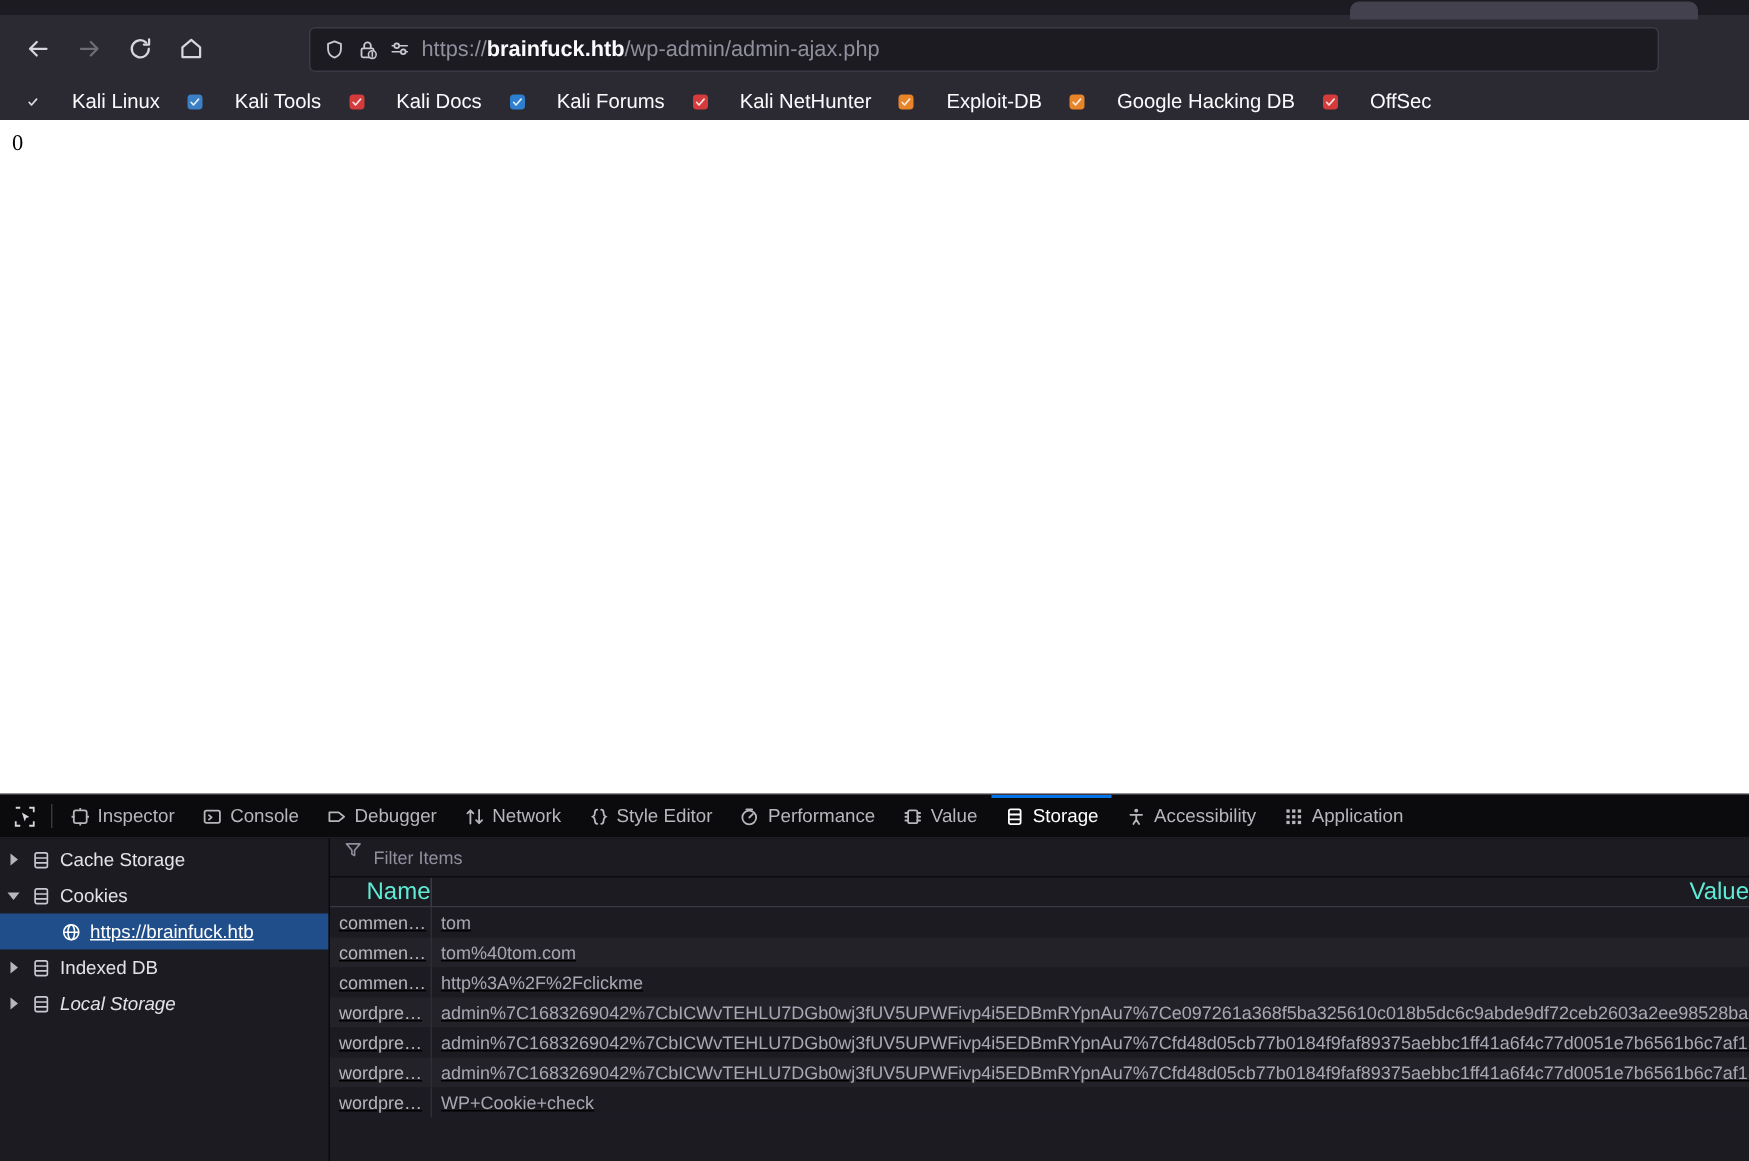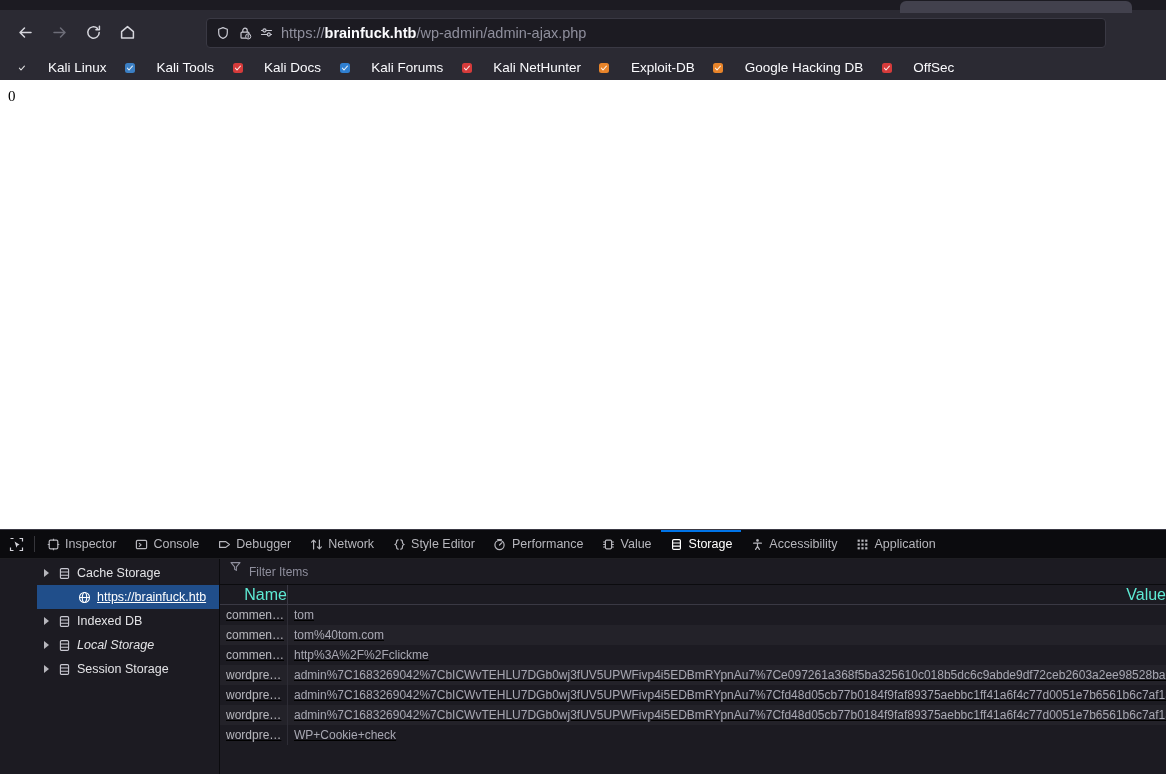--- a/index.html
+++ b/index.html
@@ -110,21 +110,21 @@
   #dt-body { flex: 1 1 auto; display: flex; min-height: 0; }
 
   
   #storage-tree {
     width: 220px; flex: 0 0 220px; background: #1c1b22;
     border-right: 1px solid #0b0b0e; overflow: hidden;
     padding-top: 2px;
   }
   .tree-row {
     height: 24px; display: flex; align-items: center;
-    font-size: 12.5px; color: #e3e3e6; white-space: nowrap; margin-left: 37px;
+    font-size: 12.5px; color: #e3e3e6; white-space: nowrap;
   }
   .tree-row.selected { background: #204e8a; color: #ffffff; text-decoration: underline; }
   .twisty {
     width: 18px; flex: 0 0 auto; display: flex;
     align-items: center; justify-content: center;
   }
   .twisty i {
     display: block; width: 0; height: 0;
     border-left: 5px solid #b6b6bc;
     border-top: 4px solid transparent; border-bottom: 4px solid transparent;
@@ -432,20 +432,32 @@
             <i></i>
           </span>
           <span class="tree-ico">
             <svg width="13" height="13" viewBox="0 0 13 13" fill="none" stroke="#c9c9d2" stroke-width="1.1">
               <rect x="2.4" y="1.6" width="8.2" height="9.8" rx="1.2"></rect>
               <path d="M2.4 5h8.2M2.4 8.2h8.2"></path>
             </svg>
           </span>
           <span class="tree-label">Cache Storage</span>
         </div>
+        <div class="tree-row" style="padding-left: 0px;">
+          <span class="twisty open">
+            <i></i>
+          </span>
+          <span class="tree-ico">
+            <svg width="13" height="13" viewBox="0 0 13 13" fill="none" stroke="#c9c9d2" stroke-width="1.1">
+              <rect x="2.4" y="1.6" width="8.2" height="9.8" rx="1.2"></rect>
+              <path d="M2.4 5h8.2M2.4 8.2h8.2"></path>
+            </svg>
+          </span>
+          <span class="tree-label">Cookies</span>
+        </div>
         <div class="tree-row selected" style="padding-left: 20px;">
           <span class="twisty"></span>
           <span class="tree-ico">
             <svg width="13" height="13" viewBox="0 0 13 13" fill="none" stroke="#ffffff" stroke-width="1.1">
               <circle cx="6.5" cy="6.5" r="5"></circle>
               <ellipse cx="6.5" cy="6.5" rx="2.2" ry="5"></ellipse>
               <path d="M1.6 6.5h9.8"></path>
             </svg>
           </span>
           <span class="tree-label">https://brainfuck.htb</span>
@@ -467,32 +479,20 @@
             <i></i>
           </span>
           <span class="tree-ico">
             <svg width="13" height="13" viewBox="0 0 13 13" fill="none" stroke="#c9c9d2" stroke-width="1.1">
               <rect x="2.4" y="1.6" width="8.2" height="9.8" rx="1.2"></rect>
               <path d="M2.4 5h8.2M2.4 8.2h8.2"></path>
             </svg>
           </span>
           <span class="tree-label">Local Storage</span>
         </div>
-        <div class="tree-row" style="padding-left: 0px;">
-          <span class="twisty">
-            <i></i>
-          </span>
-          <span class="tree-ico">
-            <svg width="13" height="13" viewBox="0 0 13 13" fill="none" stroke="#c9c9d2" stroke-width="1.1">
-              <rect x="2.4" y="1.6" width="8.2" height="9.8" rx="1.2"></rect>
-              <path d="M2.4 5h8.2M2.4 8.2h8.2"></path>
-            </svg>
-          </span>
-          <span class="tree-label">Session Storage</span>
-        </div>
       </div>
 
     <div id="table-pane">
       <div id="filter-bar">
         <span class="bm-ico">
           <svg width="11" height="11" viewBox="0 0 11 11" fill="none" stroke="#8f8f9d" stroke-width="1.1" stroke-linejoin="round">
             <path d="M1 1.6h9L6.4 5.8v3.6L4.6 8.3V5.8z"></path>
           </svg>
         </span>
         <input id="filter-input" type="text" placeholder="Filter Items" style="">

